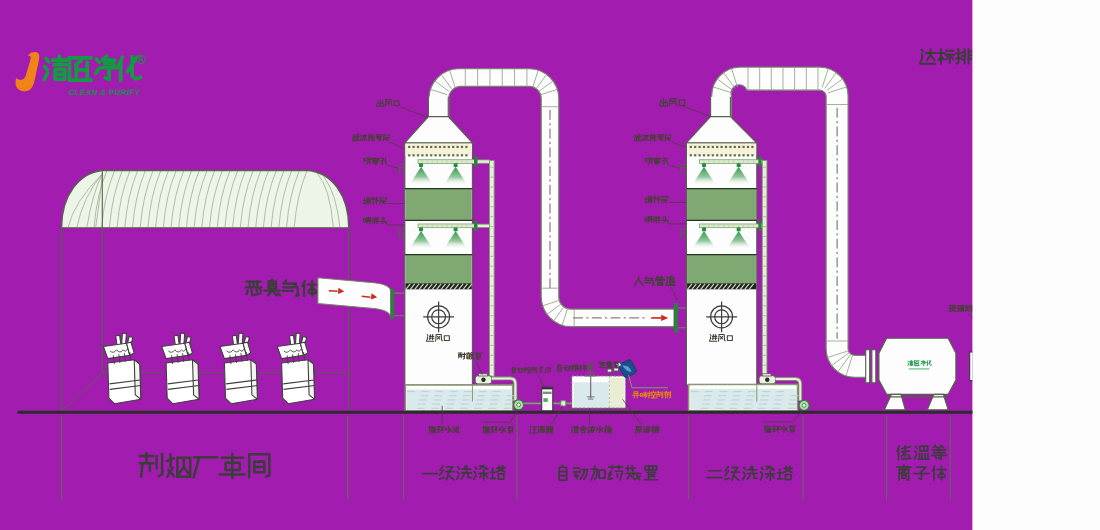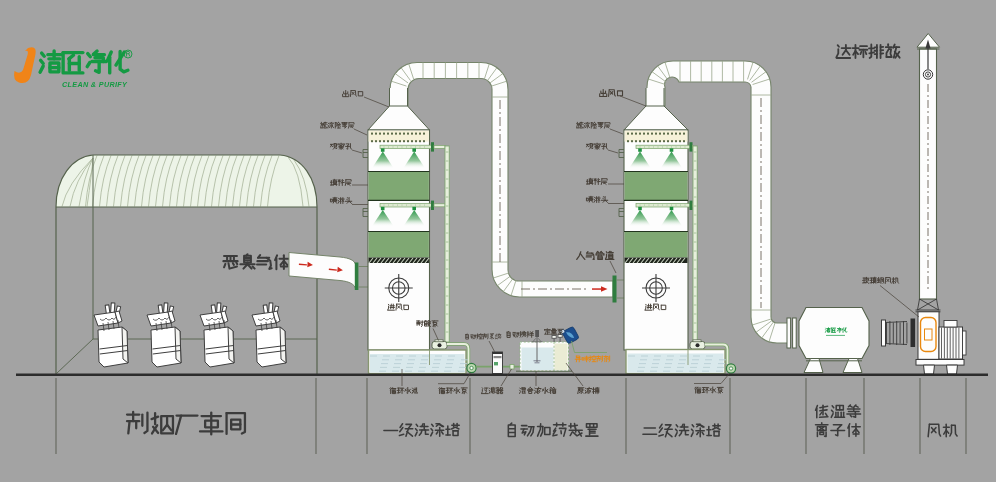--- a/index.html
+++ b/index.html
@@ -1,15 +1,15 @@
 <!DOCTYPE html>
 <html><head><meta charset="utf-8">
 <style>
 html,body{margin:0;padding:0;background:#fdfdfd;}
-#wrap{position:relative;width:996px;height:482px;overflow:hidden;background:#a3a3a3;font-family:"Liberation Sans",sans-serif;}
+#wrap{position:relative;width:884px;height:482px;overflow:hidden;background:#a21caf;font-family:"Liberation Sans",sans-serif;}
 </style></head>
 <body>
 
 <div id="wrap">
 <svg width="1000" height="482" viewBox="0 0 1000 482">
 <defs>
 <symbol id="c0" viewBox="0 0 100 100" overflow="visible">
           <path d="M6 52 L94 52"></path>
         </symbol>
         <symbol id="c1" viewBox="0 0 100 100" overflow="visible">

